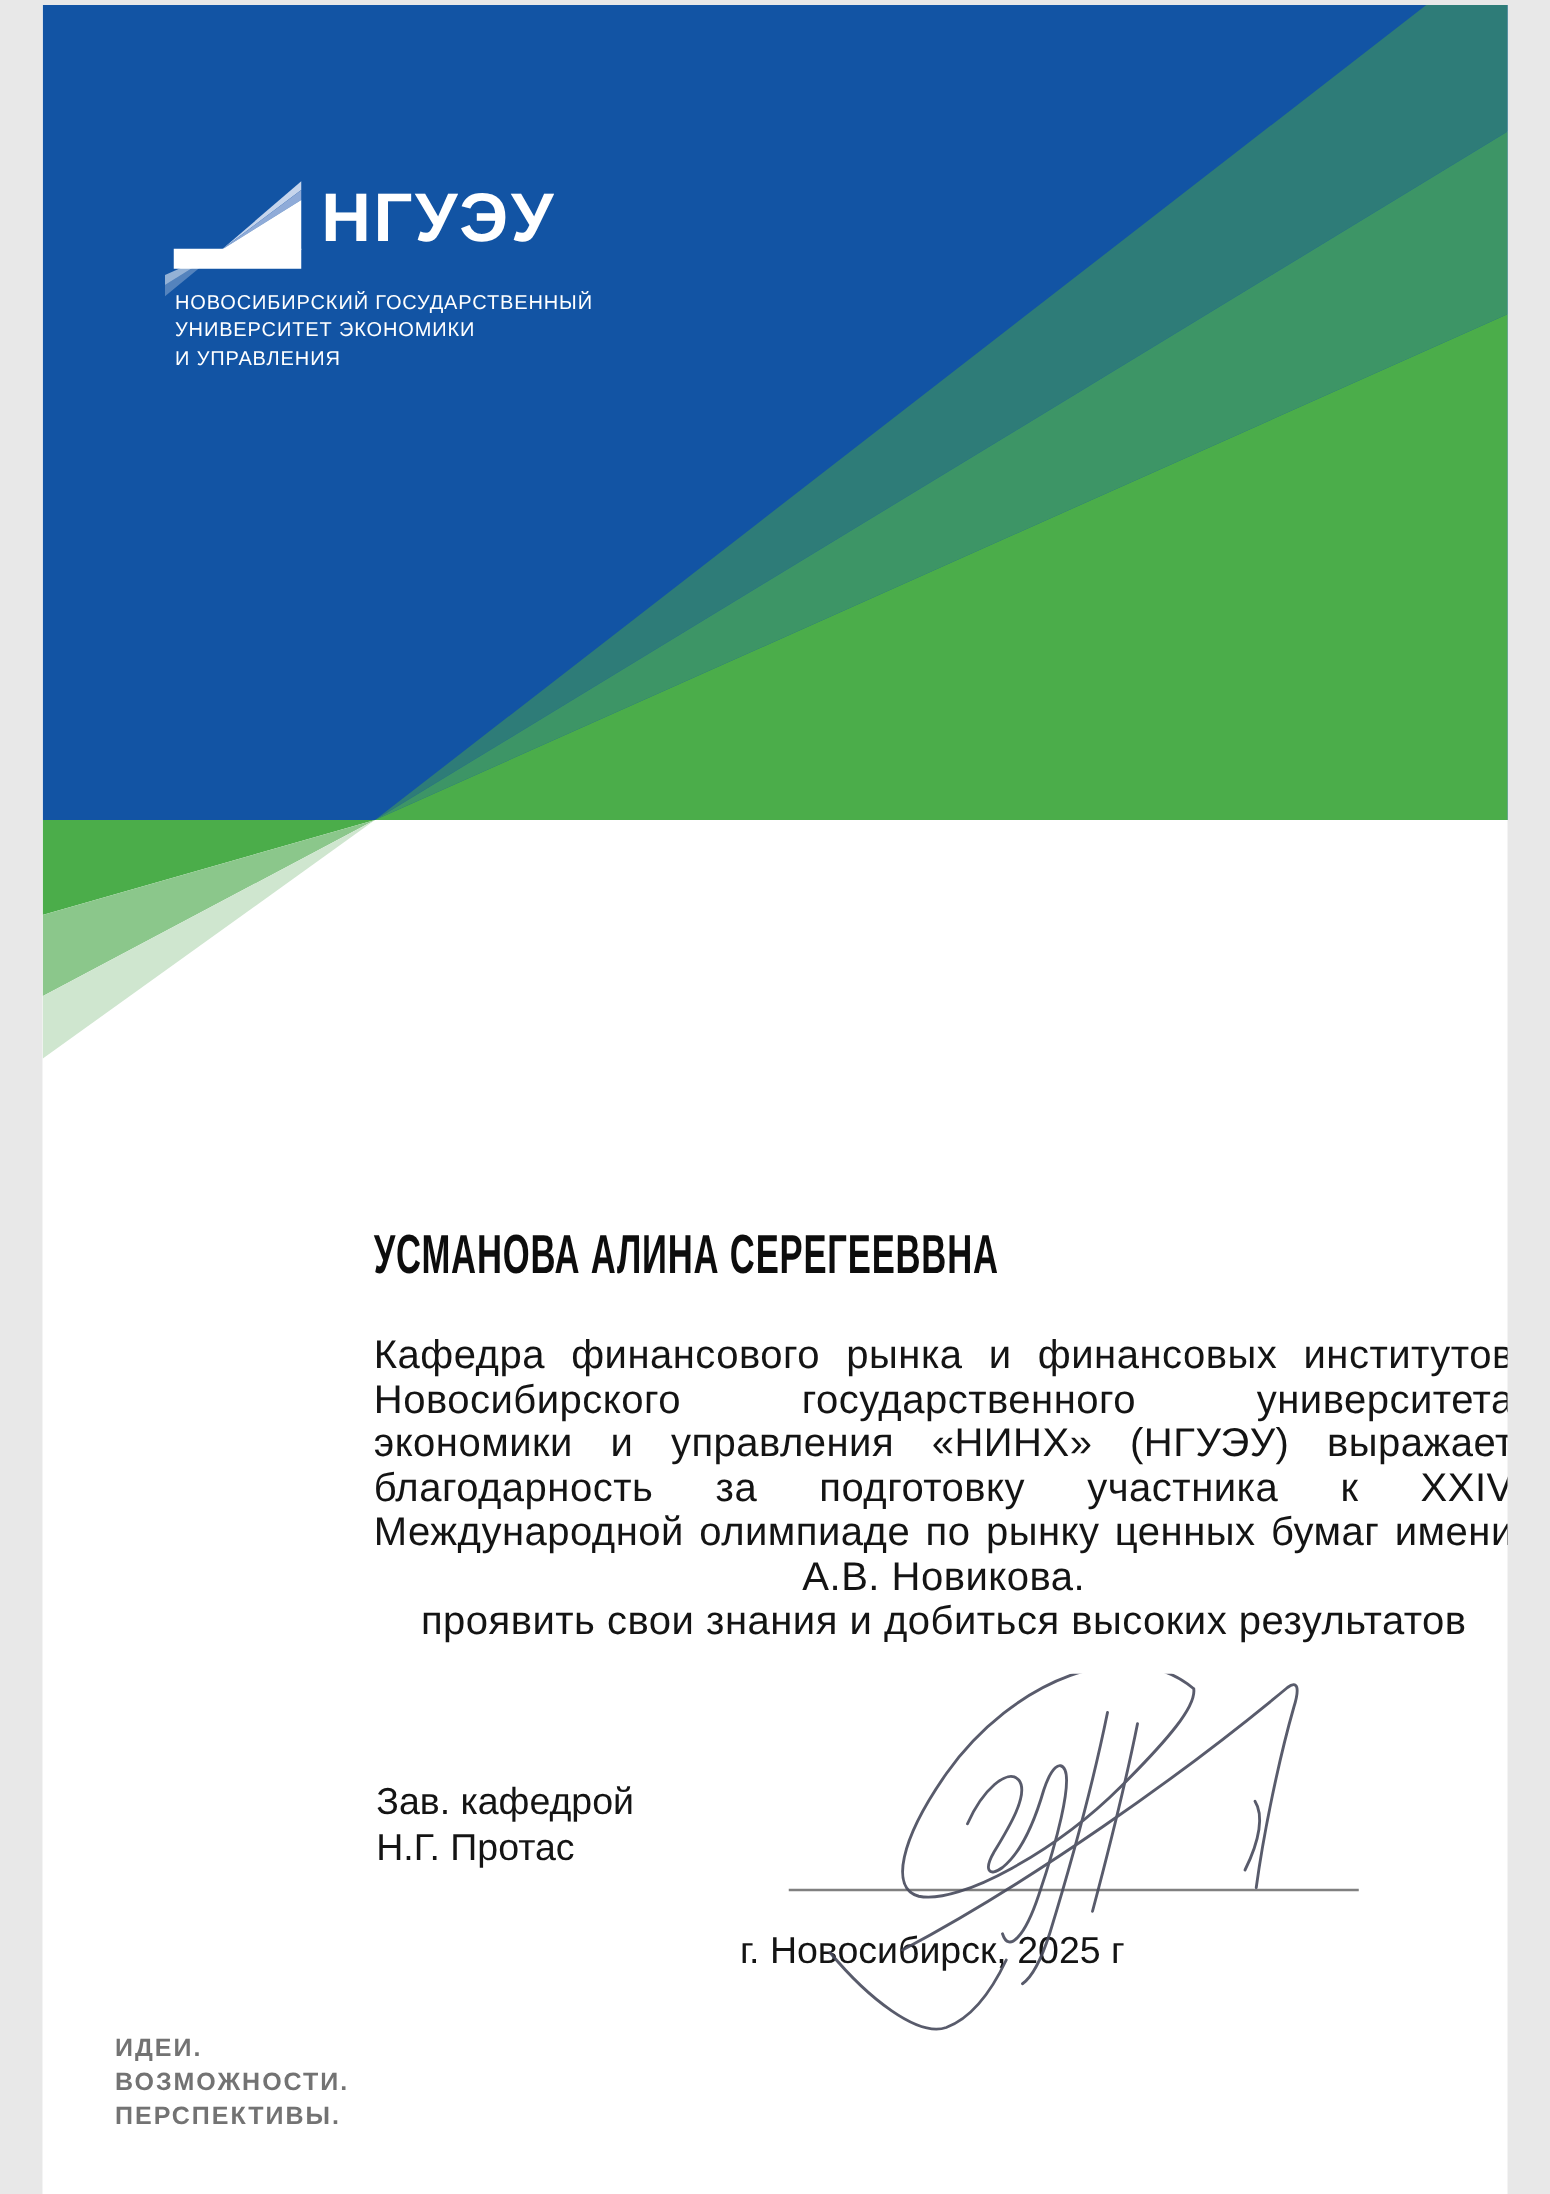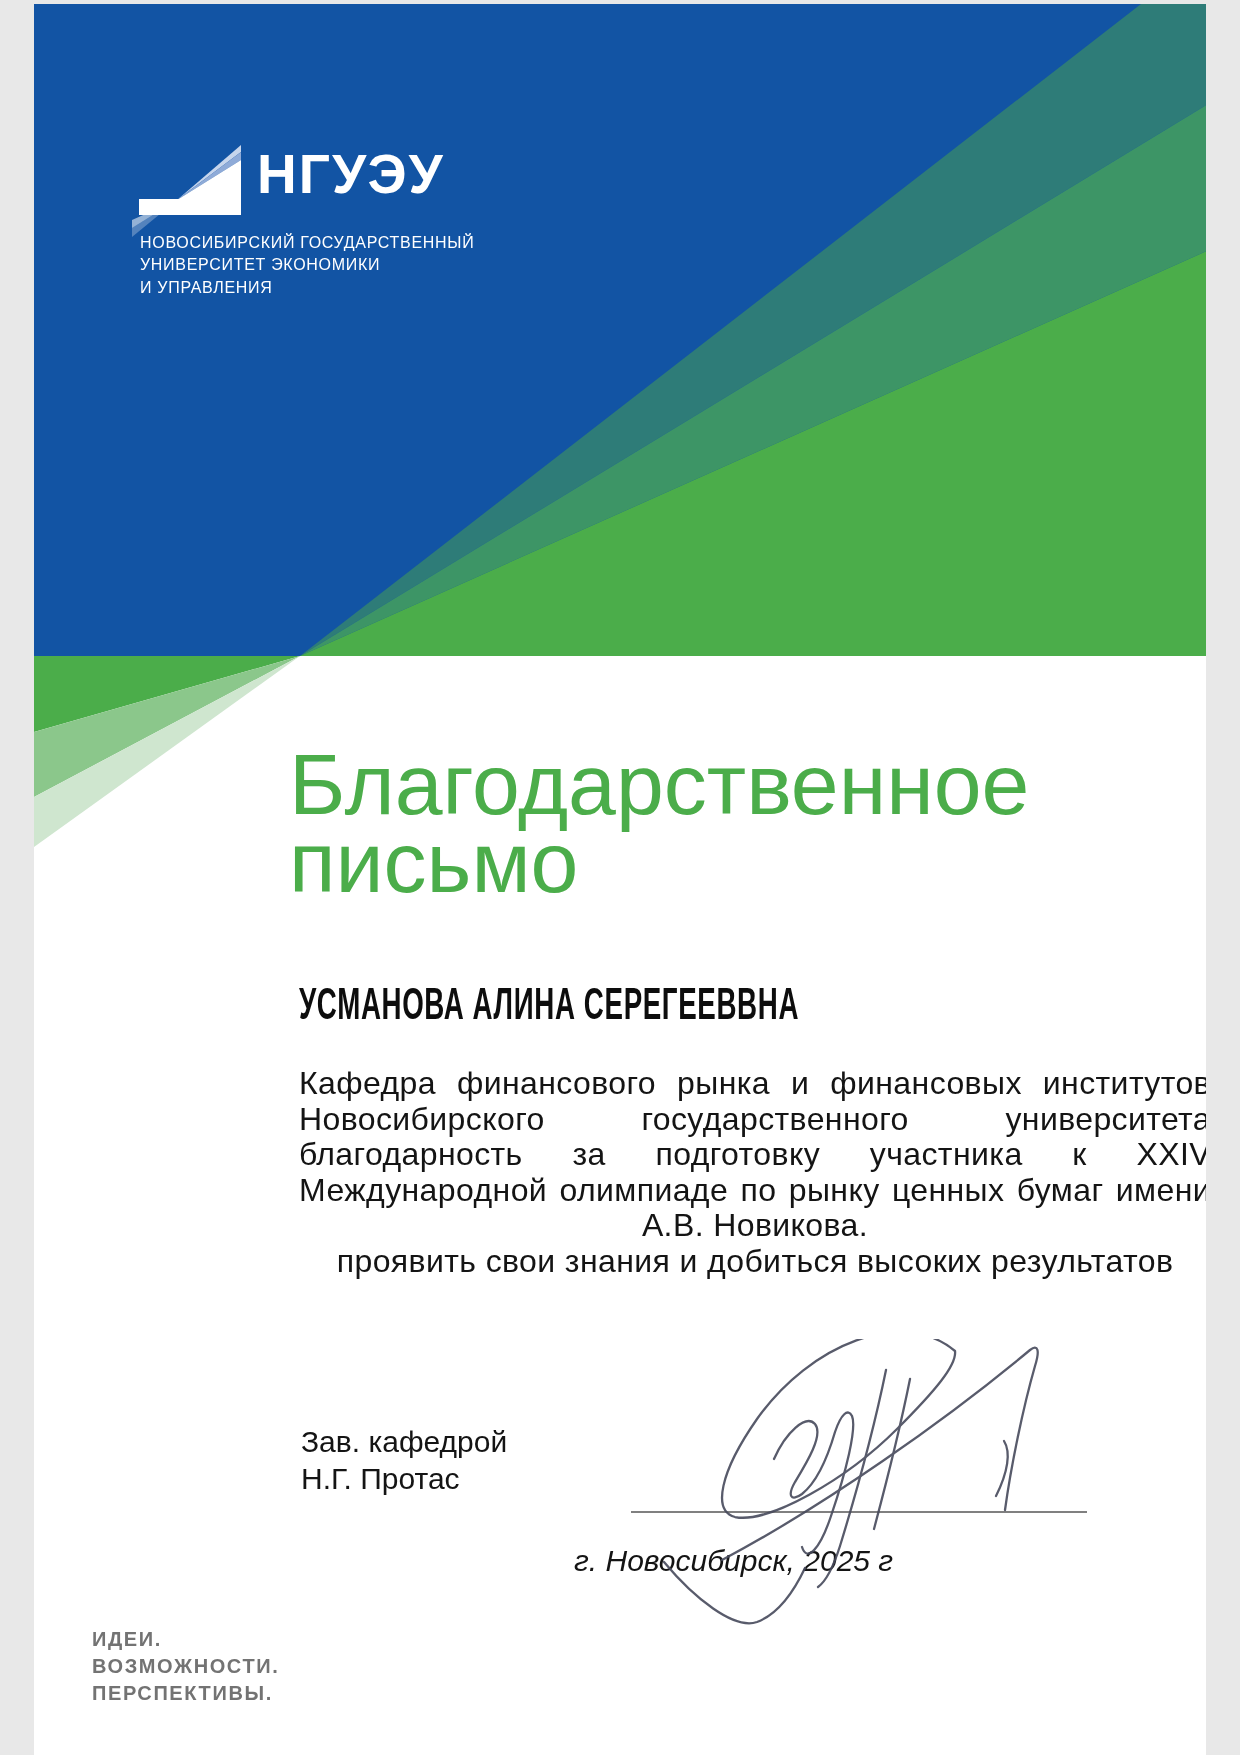--- a/index.html
+++ b/index.html
@@ -36,21 +36,21 @@
   .body-text .just{ text-align:justify; text-align-last:justify; }
   .body-text .left{ text-align:center; }
   .sig-block{
     left:267px; top:1419px; font-size:30px; line-height:37px; color:#141414;
     white-space:nowrap;
   }
   .sig-rule{
     left:597px; top:1507px; width:456px; height:2px; background:#808080;
   }
   .date-line{
-    left:540px; top:1540px; font-size:30px; color:#141414; white-space:nowrap;font-style:italic;
+    left:558px; top:1540px; font-size:30px; color:#141414; white-space:nowrap;
   }
   .footer{
     left:58px; top:1622px; font-size:20px; font-weight:bold;
     color:#737373; letter-spacing:1.6px; line-height:27px; white-space:nowrap;
   }
   .sig-svg{ left:610px; top:1335px; }
 </style>
 </head>
 <body>
 
@@ -73,30 +73,27 @@
     <rect x="105" y="195" width="102" height="16" fill="#ffffff"></rect>
     <polygon points="143,196 98,216 98,224" fill="rgba(255,255,255,0.55)"></polygon>
     <polygon points="143,196 98,224 98,233" fill="rgba(255,255,255,0.28)"></polygon>
   </svg>
 
   <div class="abs acronym">НГУЭУ</div>
   <div class="abs univ">НОВОСИБИРСКИЙ ГОСУДАРСТВЕННЫЙ
 УНИВЕРСИТЕТ ЭКОНОМИКИ
 И УПРАВЛЕНИЯ</div>
 
-  <div class="abs title">
-    <div>Благодарственное</div>
-    <div>письмо</div>
-  </div>
 
   <div class="abs name">УСМАНОВА АЛИНА СЕРЕГЕЕВВНА</div>
 
   <div class="abs body-text">
     <div class="just">Кафедра финансового рынка и финансовых институтов</div>
     <div class="just">Новосибирского государственного университета</div>
+    <div class="just">экономики и управления «НИНХ» (НГУЭУ) выражает</div>
     <div class="just">благодарность за подготовку участника к XXIV</div>
     <div class="just">Международной олимпиаде по рынку ценных бумаг имени</div>
     <div class="left">А.В. Новикова.</div>
     <div class="left">проявить свои знания и добиться высоких результатов</div>
   </div>
 
   <div class="abs sig-block">
     <div>Зав. кафедрой</div>
     <div>Н.Г. Протас</div>
   </div>

